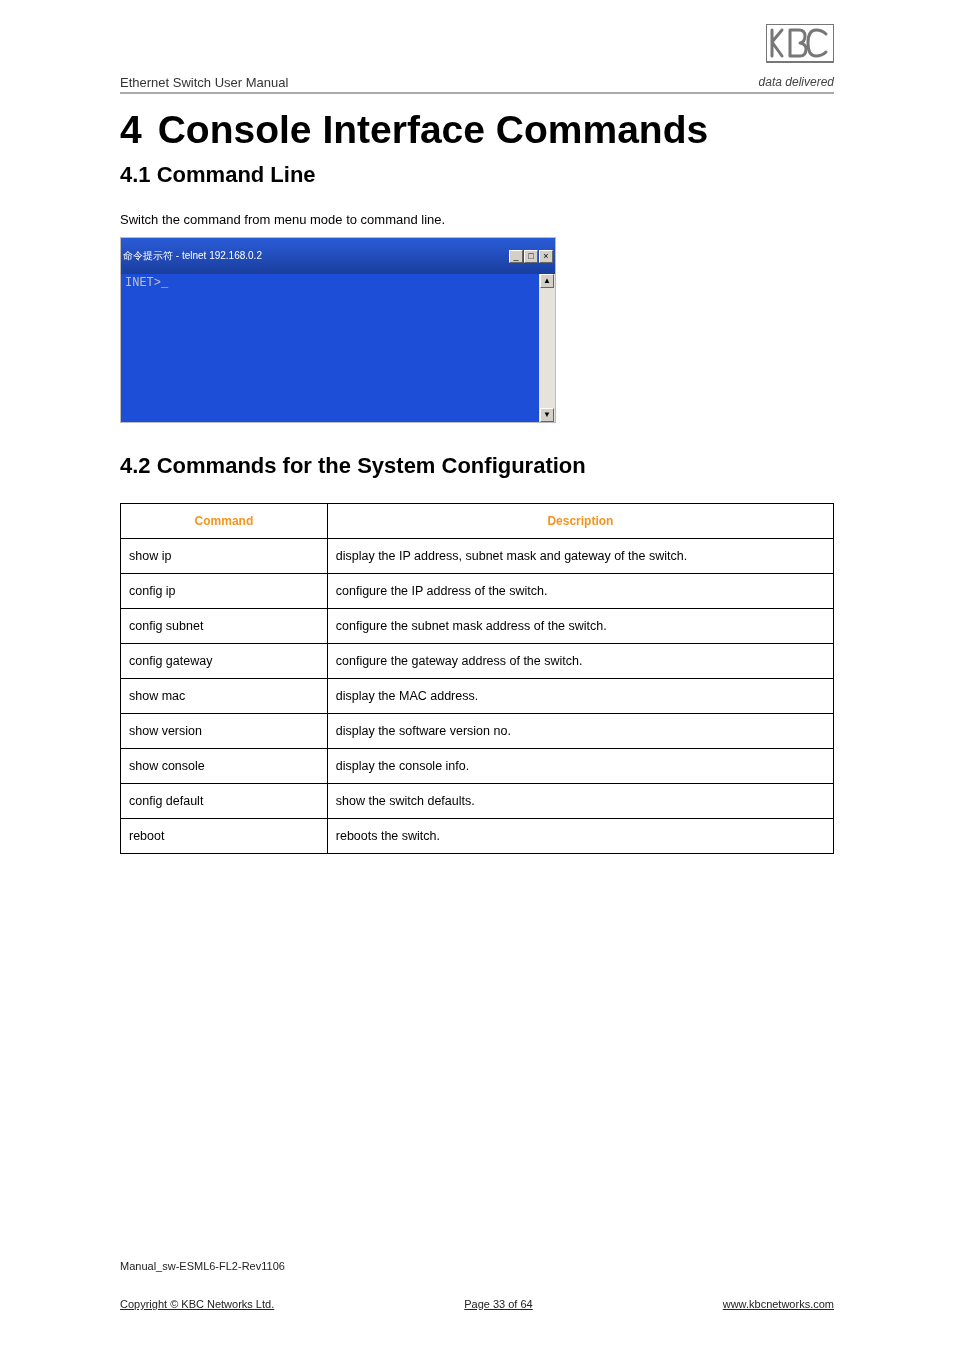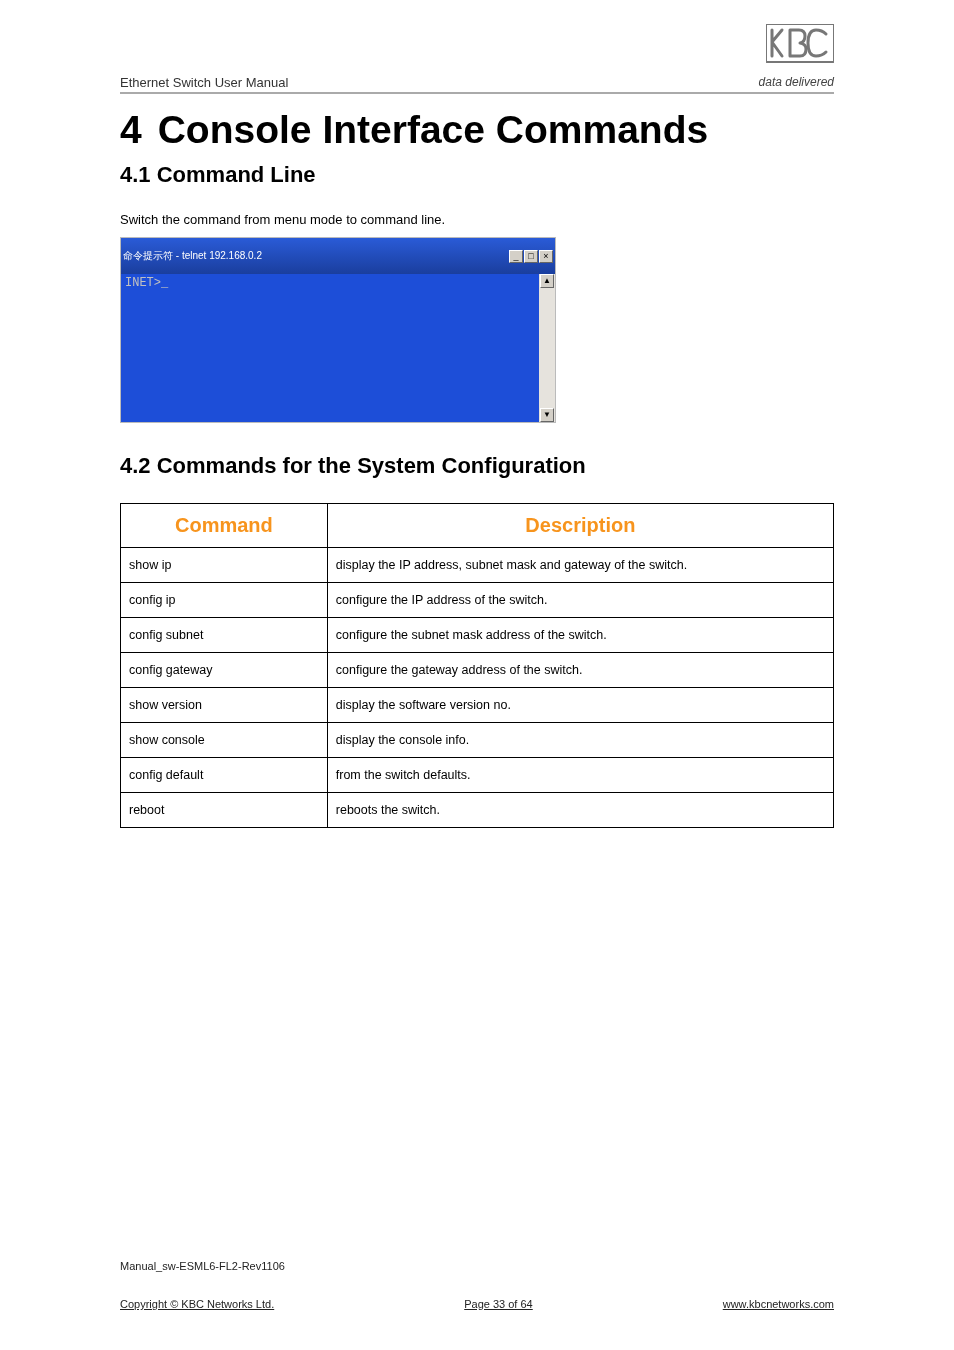--- a/index.html
+++ b/index.html
@@ -126,21 +126,21 @@
     margin: 2px 0 20px 0;
   }
   table.cmd th, table.cmd td {
     border: 1px solid #000;
     padding: 10px 8px;
     text-align: left;
     vertical-align: top;
   }
   table.cmd th.ch {
     font-weight: bold;
-    font-size: 20px;
+    font-size: 12px;
     color: #f7941d;
     text-align: center;
   }
   table.cmd td {
     font-size: 12.5px;
     font-family: Verdana, Geneva, sans-serif;
   }
   table.cmd td.c1 { width: 29%; }
   .footer {
     position: absolute;
@@ -221,30 +221,34 @@
       </tr>
       <tr>
         <td class="c1">config subnet</td>
         <td>configure the subnet mask address of the switch.</td>
       </tr>
       <tr>
         <td class="c1">config gateway</td>
         <td>configure the gateway address of the switch.</td>
       </tr>
       <tr>
+        <td class="c1">show mac</td>
+        <td>display the MAC address.</td>
+      </tr>
+      <tr>
         <td class="c1">show version</td>
         <td>display the software version no.</td>
       </tr>
       <tr>
         <td class="c1">show console</td>
         <td>display the console info.</td>
       </tr>
       <tr>
         <td class="c1">config default</td>
-        <td>from the switch defaults.</td>
+        <td>show the switch defaults.</td>
       </tr>
       <tr>
         <td class="c1">reboot</td>
         <td>reboots the switch.</td>
       </tr>
     </tbody>
   </table>
 
 </div>
 

